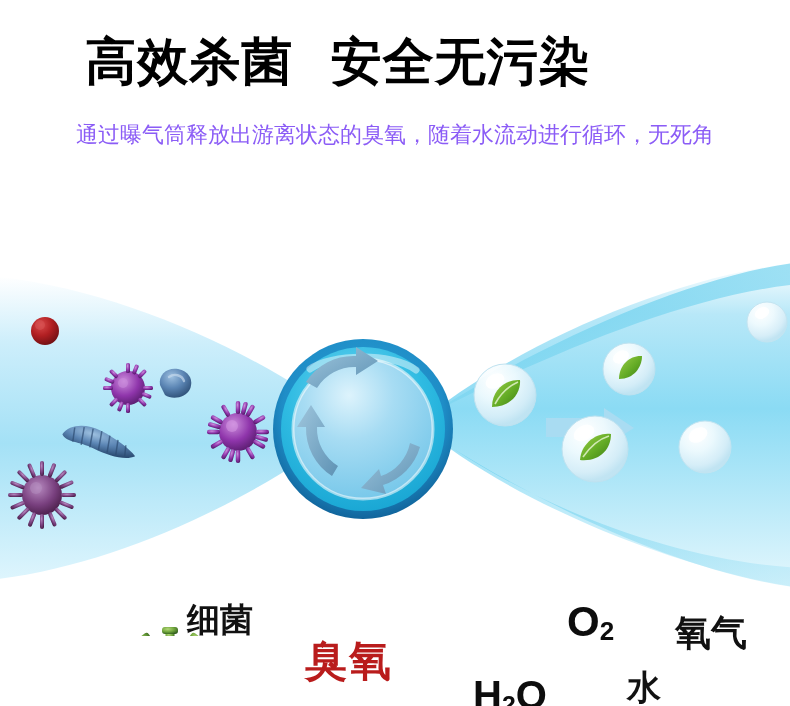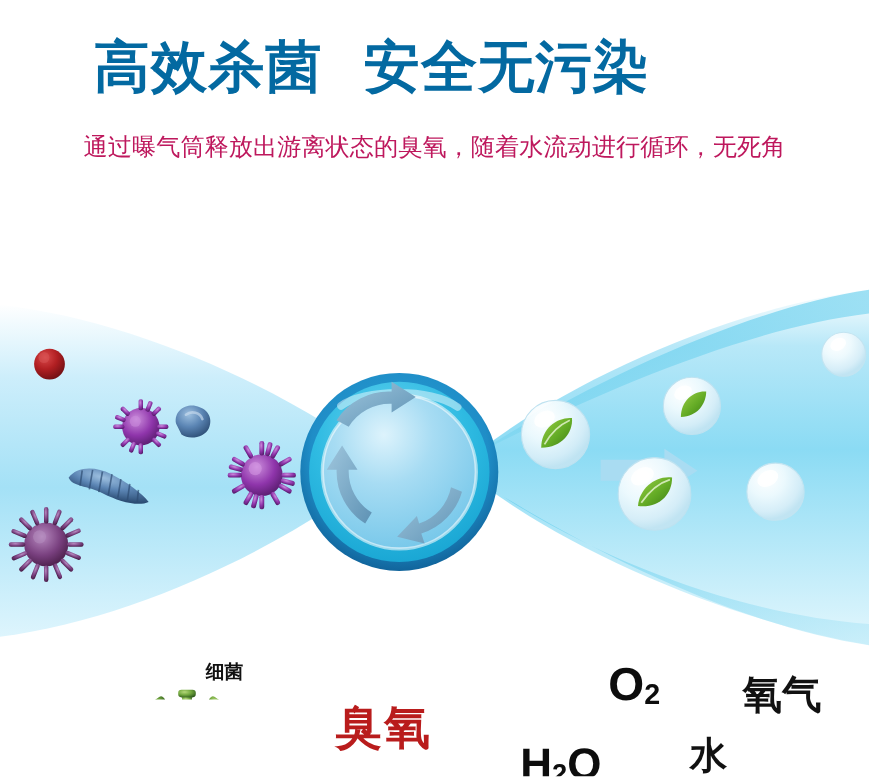--- a/index.html
+++ b/index.html
@@ -22,34 +22,34 @@
   #headline {
     position: absolute;
     left: 0;
     top: 33px;
     width: 676px;
     text-align: center;
     font-family: "DejaVu Sans", "Liberation Sans", sans-serif;
     font-size: 51px;
     font-weight: bold;
     letter-spacing: 1px;
-    color: #0369a1;
+    color: #000000;
     line-height: 58px;
     white-space: pre;
   }
   #subtitle {
     position: absolute;
     left: 0;
     top: 118px;
     width: 790px;
     text-align: center;
     font-family: "DejaVu Sans", "Liberation Sans", sans-serif;
     font-size: 22px;
     font-weight: 500;
-    color: #be185d;
+    color: #8b5cf6;
     line-height: 33px;
   }
   #subtitle .line { display: block; }
 
   
   #stage {
     position: absolute;
     left: 0;
     top: 236px;
     width: 790px;
@@ -80,24 +80,24 @@
     line-height: 1;
   }
   .formula sub {
     font-size: 0.62em;
     vertical-align: baseline;
     position: relative;
     top: 0.17em;
     font-weight: bold;
   }
 
-  #label-bacteria { left: 187px; top: 367px; font-size: 17px; }
+  #label-bacteria { left: 187px; top: 367px; font-size: 33px; }
   #label-oxygen   { left: 675px; top: 379px; font-size: 36px; }
   #label-water    { left: 627px; top: 434px; font-size: 34px; }
-  #label-o2       { left: 553px; top: 365px; font-size: 42px; }
+  #label-o2       { left: 567px; top: 365px; font-size: 42px; }
   #label-h2o      { left: 473px; top: 439px; font-size: 40px; }
 
   #label-ozone {
     position: absolute;
     left: 305px;
     top: 404px;
     font-family: "DejaVu Sans", "Liberation Sans", sans-serif;
     font-size: 42px;
     font-weight: bold;
     color: #b91c1c;

